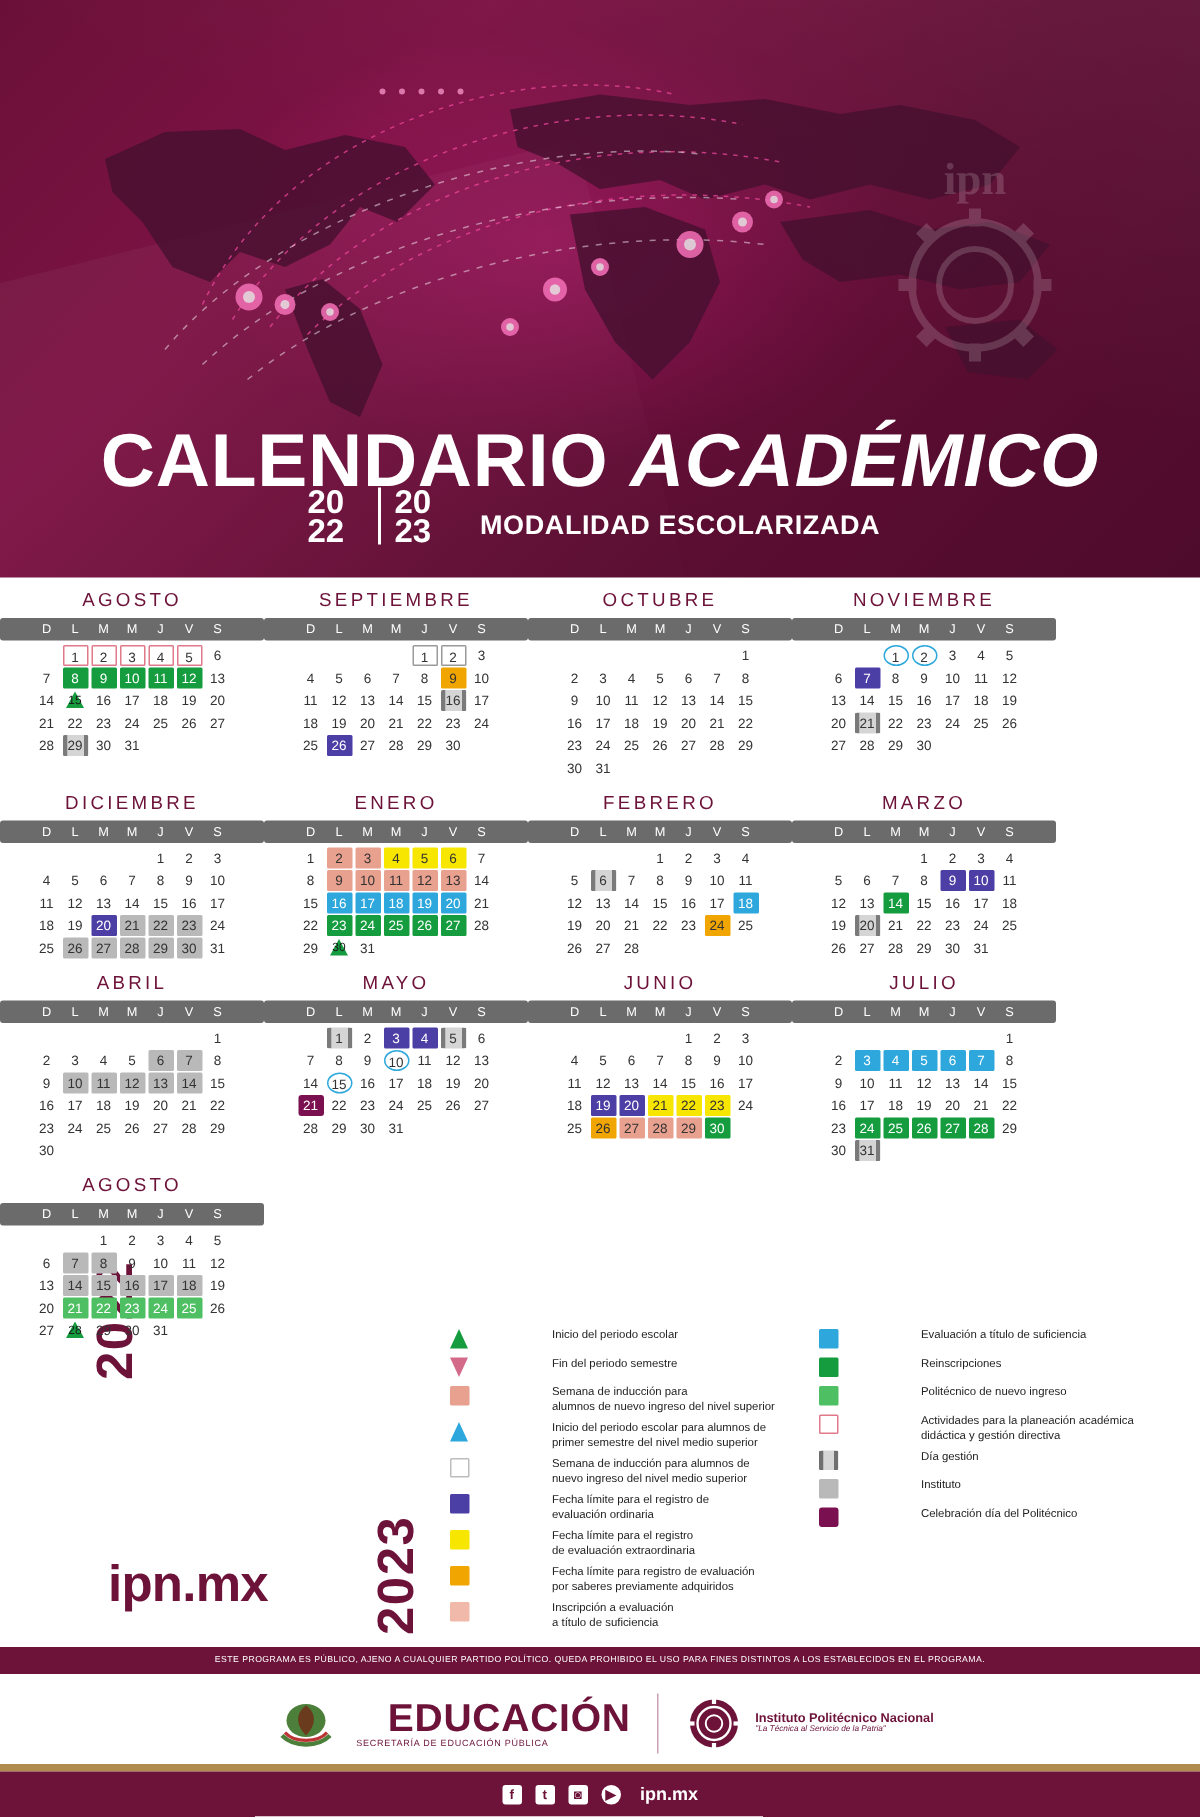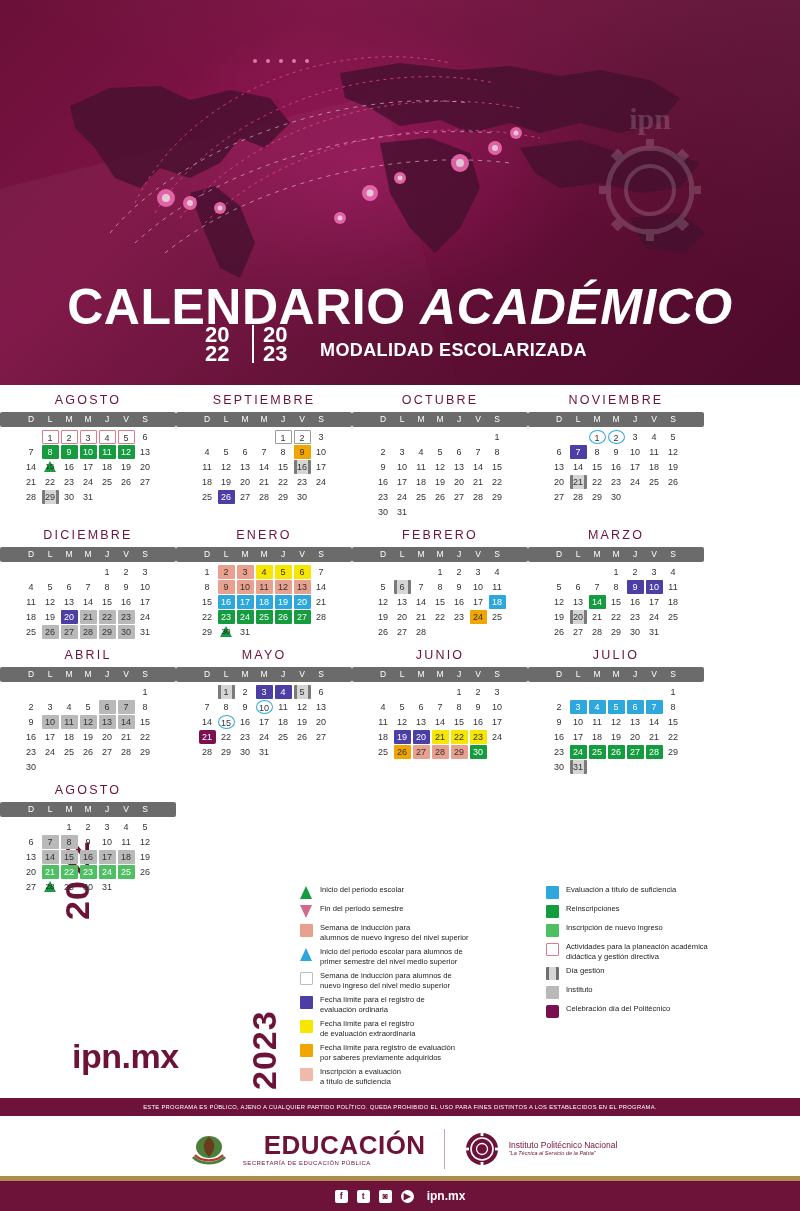--- a/index.html
+++ b/index.html
@@ -142,21 +142,21 @@
   .legend {
     position: absolute; left: 300px; top: 885px; width: 480px;
     display: flex; gap: 14px;
   }
   .legcol { width: 232px; }
   .legitem { display: flex; align-items: flex-start; margin-bottom: 5px; }
   .legsw {
     width: 13px; height: 13px; flex: 0 0 13px; margin-right: 7px; margin-top: 1px;
     border-radius: 1px;
   }
-  .legtxt { font-size: 7.6px; color: #222; line-height: 9.5px; }
+  .legtxt { font-size: 7.6px; color: #222; line-height: 9.5px; margin-left: 48px; }
   .sw-tri-up { background: transparent; position: relative; }
   .sw-tri-up::after { content:""; position:absolute; left:0; top:0;
     border-left: 6.5px solid transparent; border-right: 6.5px solid transparent; border-bottom: 13px solid #149c3f; }
   .sw-tri-dn { background: transparent; position: relative; }
   .sw-tri-dn::after { content:""; position:absolute; left:0; top:0;
     border-left: 6.5px solid transparent; border-right: 6.5px solid transparent; border-top: 13px solid #d46a8a; }
   .sw-salmon { background: #e8a08f; }
   .sw-tri-blue { background: transparent; position: relative; }
   .sw-tri-blue::after { content:""; position:absolute; left:0; top:0;
     border-left: 6.5px solid transparent; border-right: 6.5px solid transparent; border-bottom: 13px solid #2ea8dc; }
@@ -191,21 +191,21 @@
     position: absolute; left: 0; top: 1116px; width: 800px; height: 65px;
     background: #fff; display: flex; align-items: center; justify-content: center; gap: 0px;
   }
   .edu { display: flex; align-items: center; gap: 8px; }
   .edu-text { line-height: 1; }
   .edu-title { font-size: 26px; font-weight: bold; color: #6d1239; letter-spacing: 0.5px; margin-left: 21px; }
   .edu-sub { font-size: 6px; color: #6d1239; letter-spacing: 0.5px; margin-top: 2px; }
   .vdiv { width: 1px; height: 40px; background: #c9a0b5; margin: 0 18px; }
   .ipn-foot { display: flex; align-items: center; gap: 8px; }
   .ipn-foot-text { line-height: 1.2; }
-  .ipn-foot-t1 { font-size: 8.5px; font-weight: normal; color: #6d1239; }
+  .ipn-foot-t1 { font-size: 8.5px; font-weight: bold; color: #6d1239; }
   .ipn-foot-t2 { font-size: 5.5px; color: #6d1239; font-style: italic; }
   .footer-bottom {
     position: absolute; left: 0; top: 1181px; width: 800px; height: 30px;
     background: #6d1239; display: flex; align-items: center; justify-content: center; gap: 9px;
   }
   .soc {
     width: 13px; height: 13px; background: #fff; border-radius: 2px;
     color: #6d1239; font-size: 9px; display: flex; align-items: center; justify-content: center;
     font-weight: bold;
   }
@@ -1776,21 +1776,21 @@
       <div class="legitem">
         <span class="legsw sw-blue"></span>
         <span class="legtxt">Evaluación a título de suficiencia</span>
       </div>
       <div class="legitem">
         <span class="legsw sw-green"></span>
         <span class="legtxt">Reinscripciones</span>
       </div>
       <div class="legitem">
         <span class="legsw sw-lgreen"></span>
-        <span class="legtxt">Inscripción de nuevo ingreso</span>
+        <span class="legtxt">Politécnico de nuevo ingreso</span>
       </div>
       <div class="legitem">
         <span class="legsw sw-outred"></span>
         <span class="legtxt">Actividades para la planeación académica<br>didáctica y gestión directiva</span>
       </div>
       <div class="legitem">
         <span class="legsw sw-hab"></span>
         <span class="legtxt">Día gestión</span>
       </div>
       <div class="legitem">

